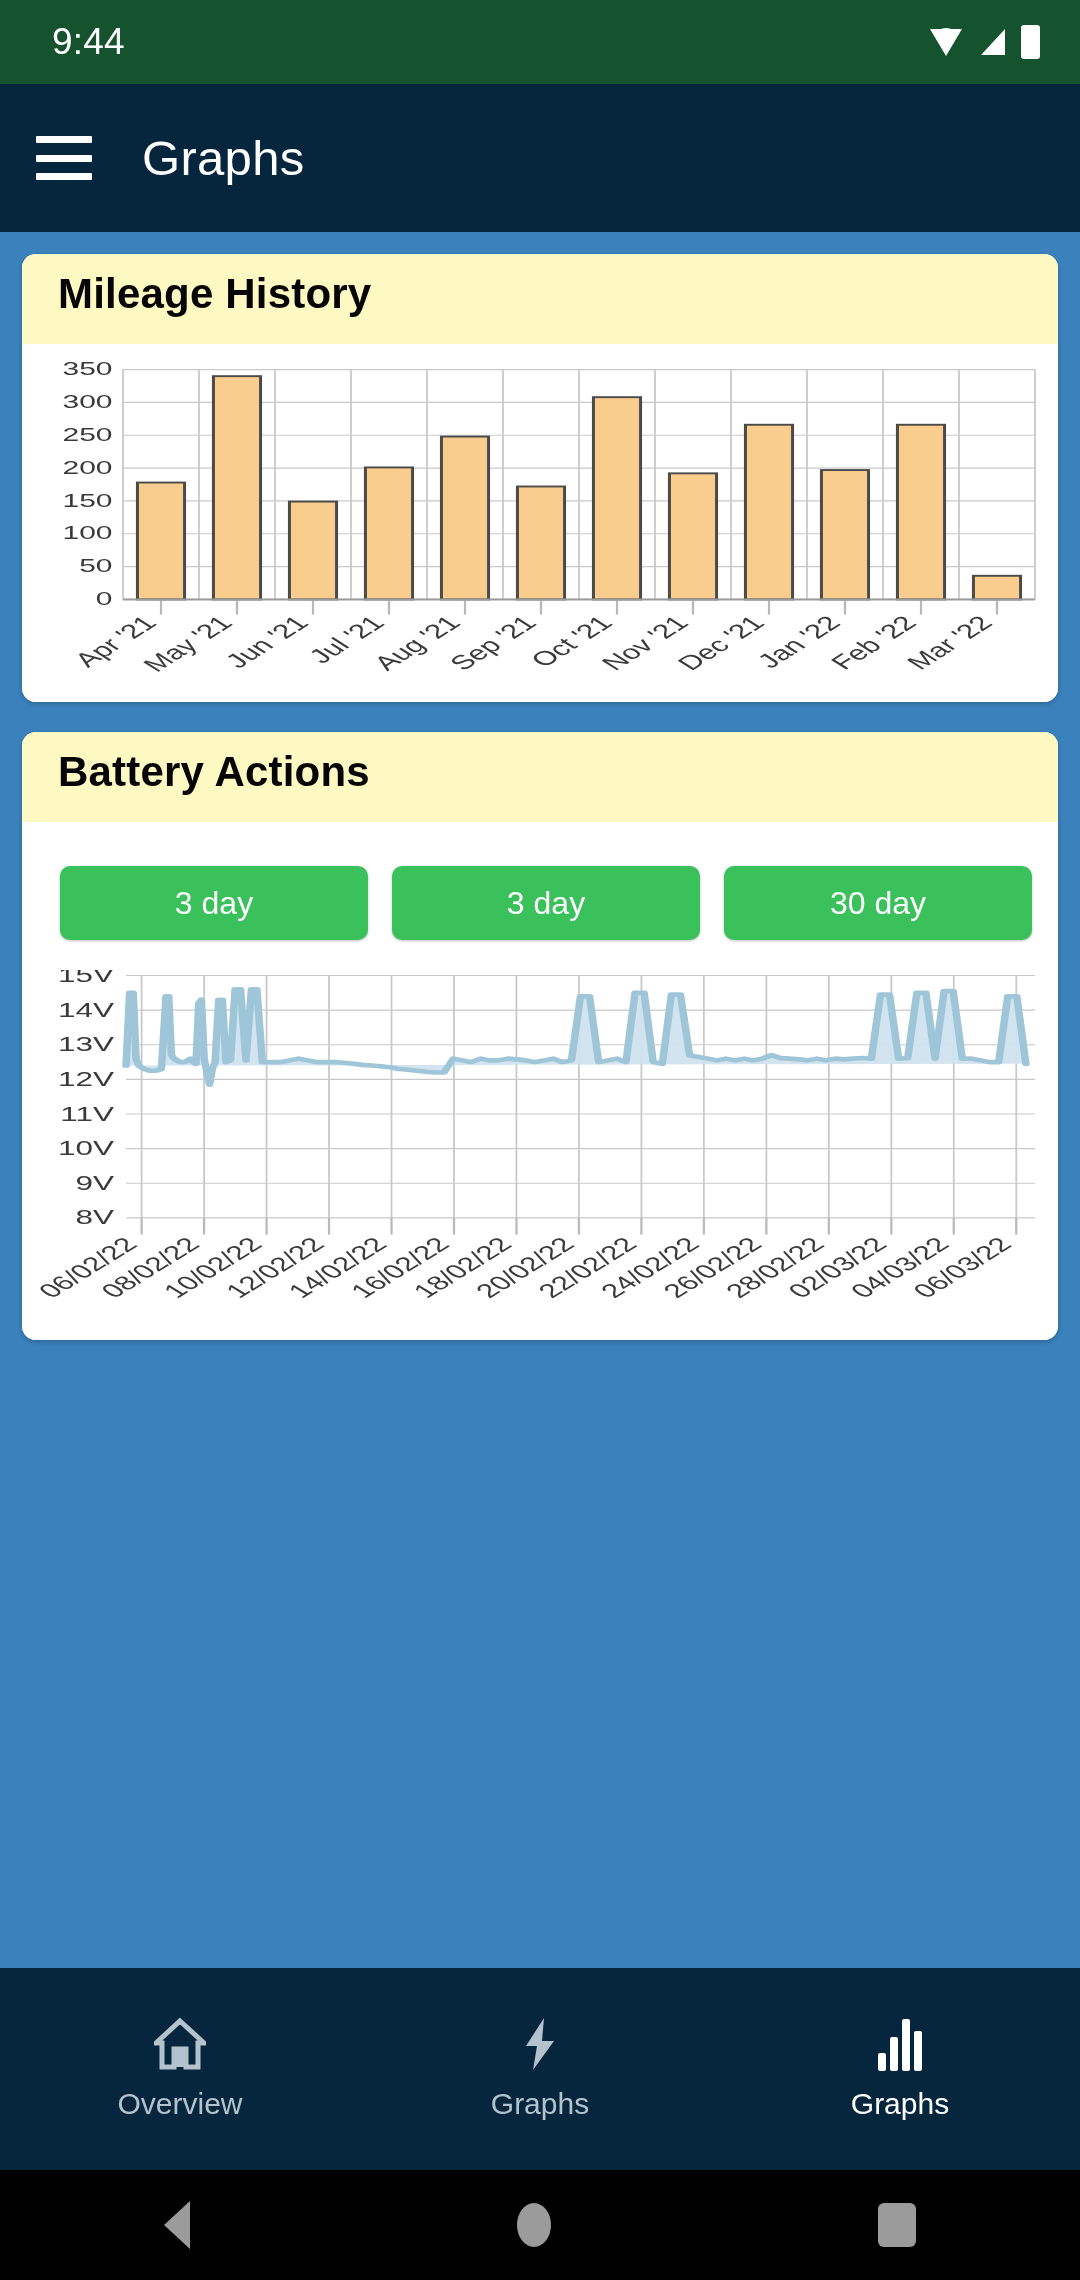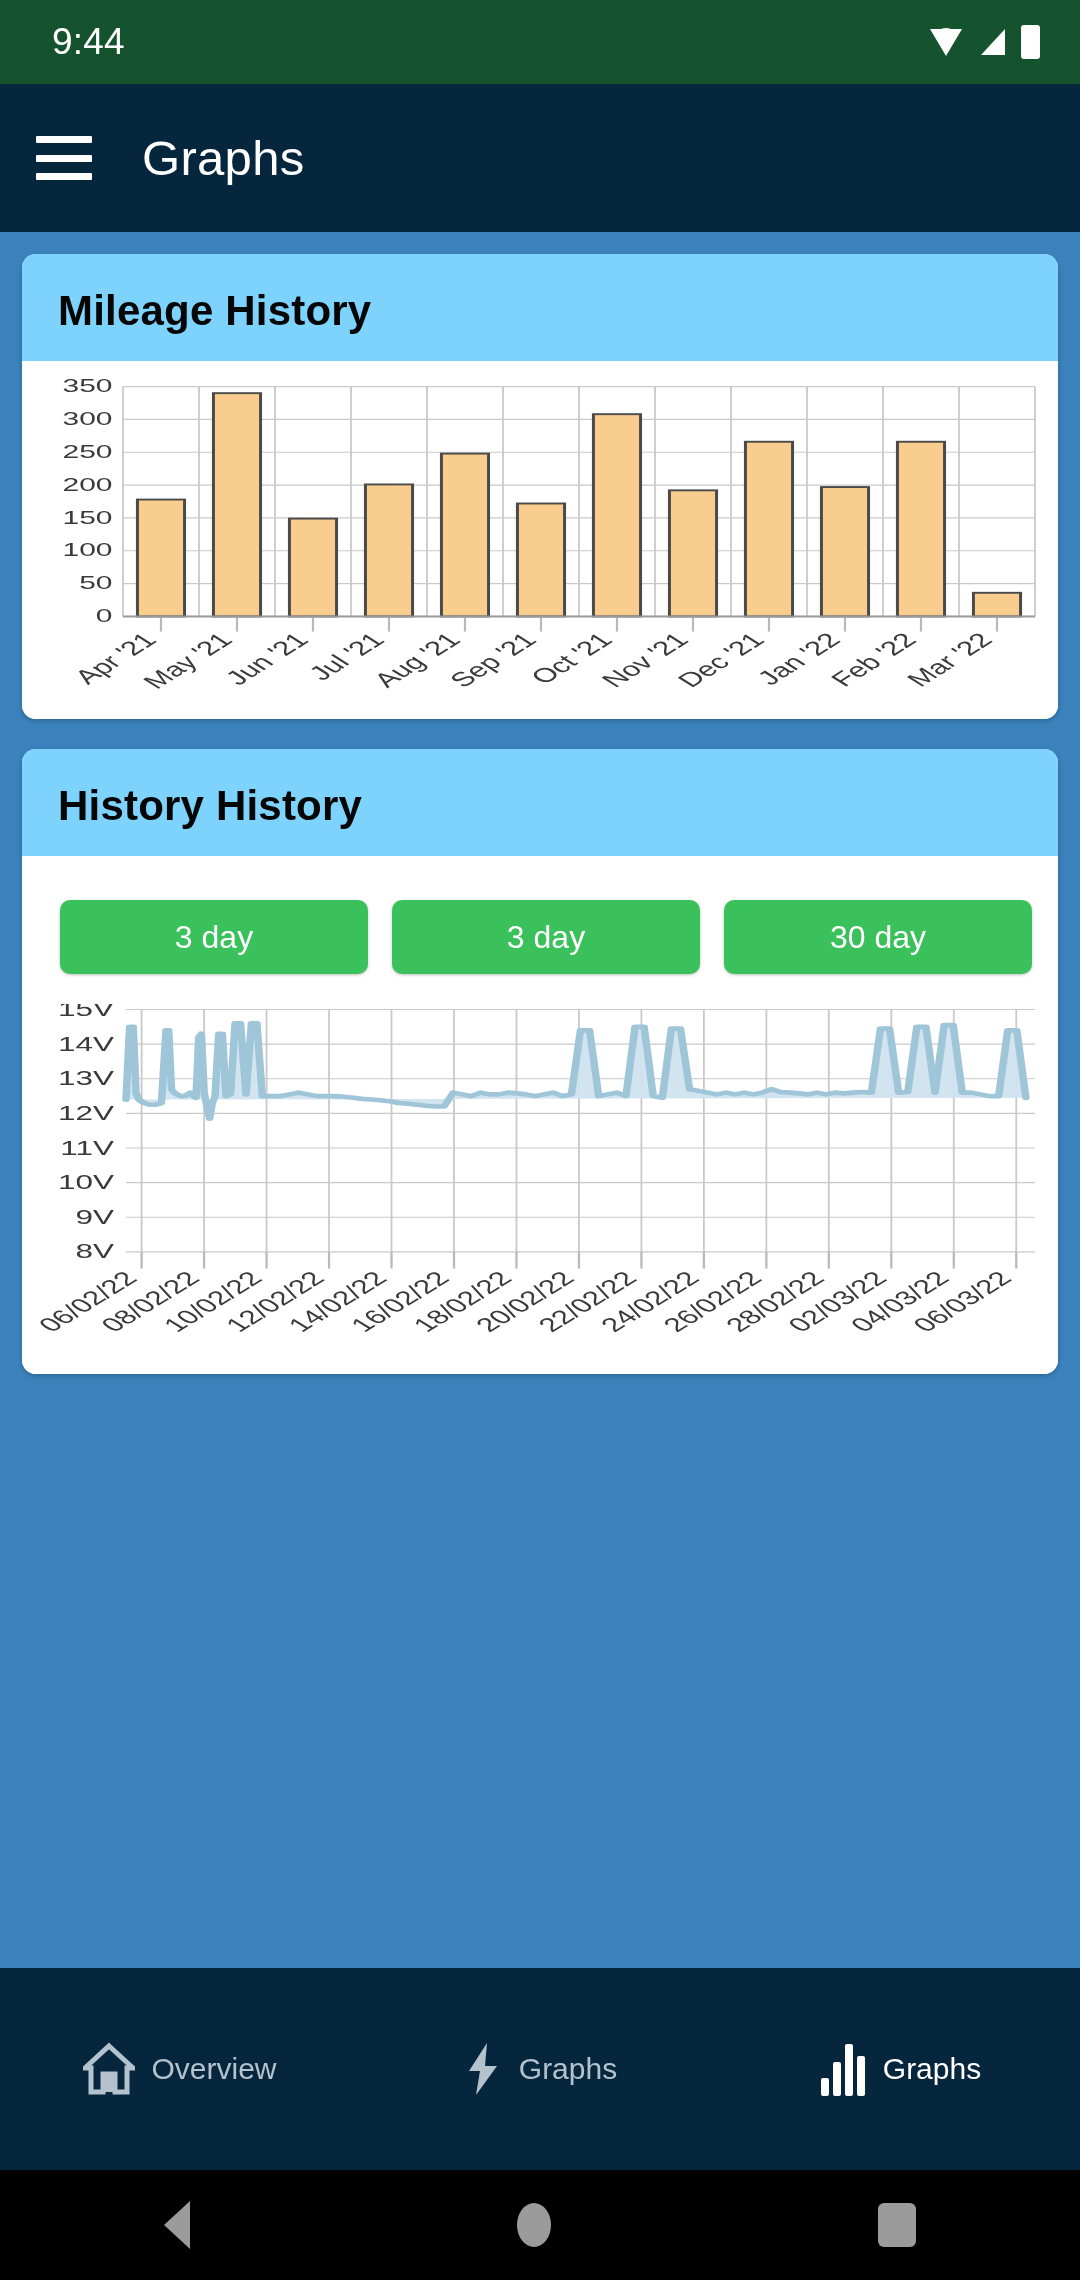--- a/index.html
+++ b/index.html
@@ -32,21 +32,21 @@
                justify-content: space-between; cursor: pointer; }
   .hamburger span { display: block; height: 7px; background: #fff; border-radius: 1px; }
   .appbar-title { color: #fff; font-size: 49px; margin-left: 50px; letter-spacing: .3px; }
 
   
   .content { position: absolute; top: 232px; left: 0; right: 0; bottom: 312px;
              background: #3b82bd; padding: 22px 22px 0 22px; }
 
   .card { background: #fff; border-radius: 14px; overflow: hidden;
           box-shadow: 0 2px 5px rgba(0,0,0,.22); margin-bottom: 30px; }
-  .card-head { background: #7dd3fc; padding: 33px 0 26px 36px; }
+  .card-head { background: #fef9c3; padding: 16px 0 26px 36px; }
   .card-title { font-size: 42px; font-weight: bold; color: #060606; letter-spacing: .2px; }
   .card-body { padding: 0; background: #fff; }
 
   
   .mileage-wrap { position: relative; height: 358px; padding: 18px 14px 0 14px; }
   .chart-svg { display: block; width: 100%; height: 100%; }
 
   
   .btn-row { display: flex; gap: 24px; padding: 44px 26px 0 38px; }
   .day-btn {
@@ -56,21 +56,21 @@
     box-shadow: 0 1px 3px rgba(0,0,0,.25);
   }
 
   .battery-wrap { position: relative; height: 400px; padding: 30px 14px 0 14px; }
 
   
   .bottomnav {
     position: absolute; left: 0; right: 0; bottom: 110px; height: 202px;
     background: #05263d; display: flex; align-items: center;
   }
-  .nav-item { flex: 1; display: flex; flex-direction: row; align-items: center;
+  .nav-item { flex: 1; display: flex; flex-direction: column; align-items: center;
               justify-content: center; gap: 16px; cursor: pointer; }
   .nav-label { font-size: 30px; color: #b3c2cc; }
   .nav-item.active .nav-label { color: #ffffff; }
   .nav-icon { height: 54px; display: flex; align-items: flex-end; }
 
   
   .sysnav { position: absolute; left: 0; right: 0; bottom: 0; height: 110px;
             background: #000; display: flex; align-items: center; justify-content: space-around; }
   .sys-back { width: 0; height: 0; border-top: 24px solid transparent;
               border-bottom: 24px solid transparent; border-right: 26px solid #9b9b9b; }
@@ -180,21 +180,21 @@
               <line x1="640.6666666666666" y1="250" x2="640.6666666666666" y2="266" stroke="#b9b9b9" stroke-width="1.5"></line>
               <text x="638.6666666666666" y="276" text-anchor="end" font-family="&quot;Liberation Sans&quot;, sans-serif" font-size="21" fill="#3a3a3a" transform="rotate(-45 638.6666666666666 276)">Mar '22</text>
               <line x1="58" y1="250" x2="666" y2="250" stroke="#9a9a9a" stroke-width="2"></line>
             </svg>
         </div>
       </div>
     </div>
 
     <div class="card">
       <div class="card-head">
-        <div class="card-title">History History</div>
+        <div class="card-title">Battery Actions</div>
       </div>
       <div class="card-body">
         <div class="btn-row">
           <button class="day-btn">3 day</button>
           <button class="day-btn">3 day</button>
           <button class="day-btn">30 day</button>
         </div>
         <div class="battery-wrap">
           <svg id="battery-svg" class="chart-svg" viewBox="0 0 672 400" preserveAspectRatio="none">
               <line x1="60" y1="268" x2="666" y2="268" stroke="#c9c9c9" stroke-width="1.2"></line>

